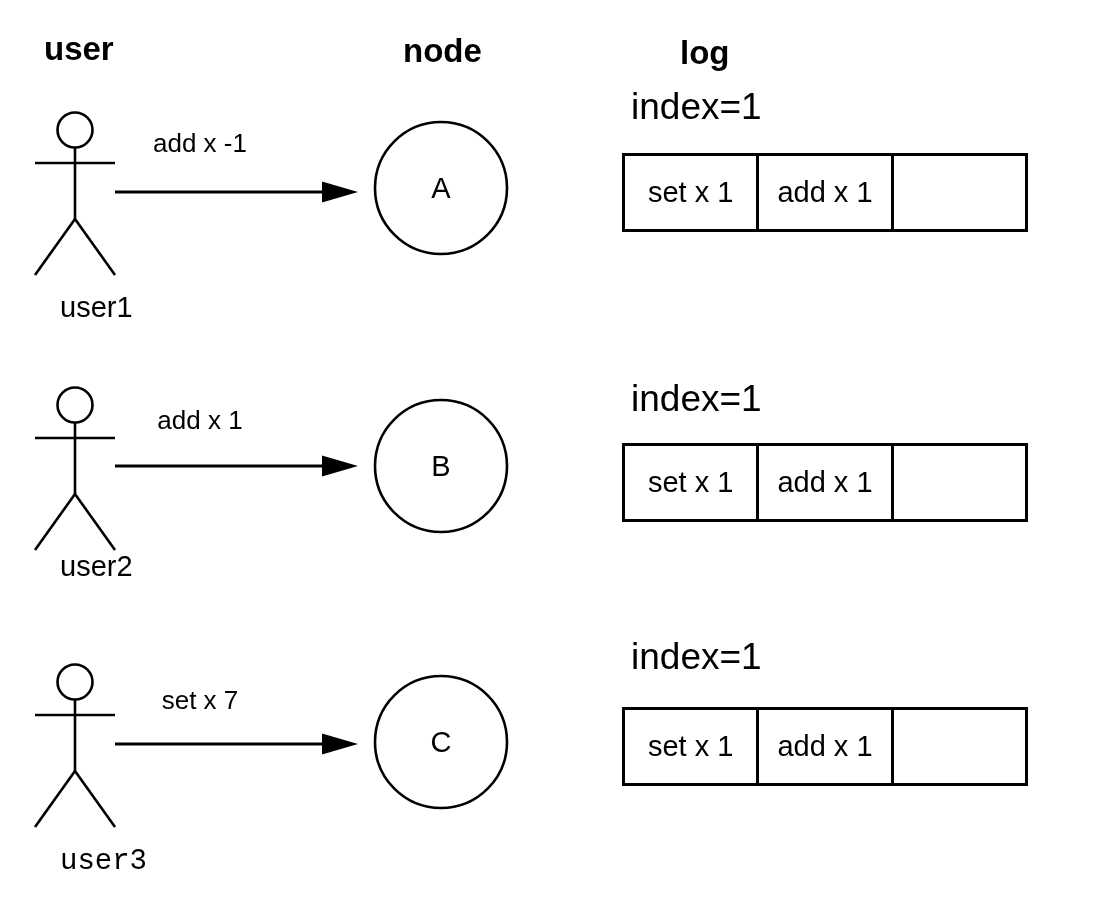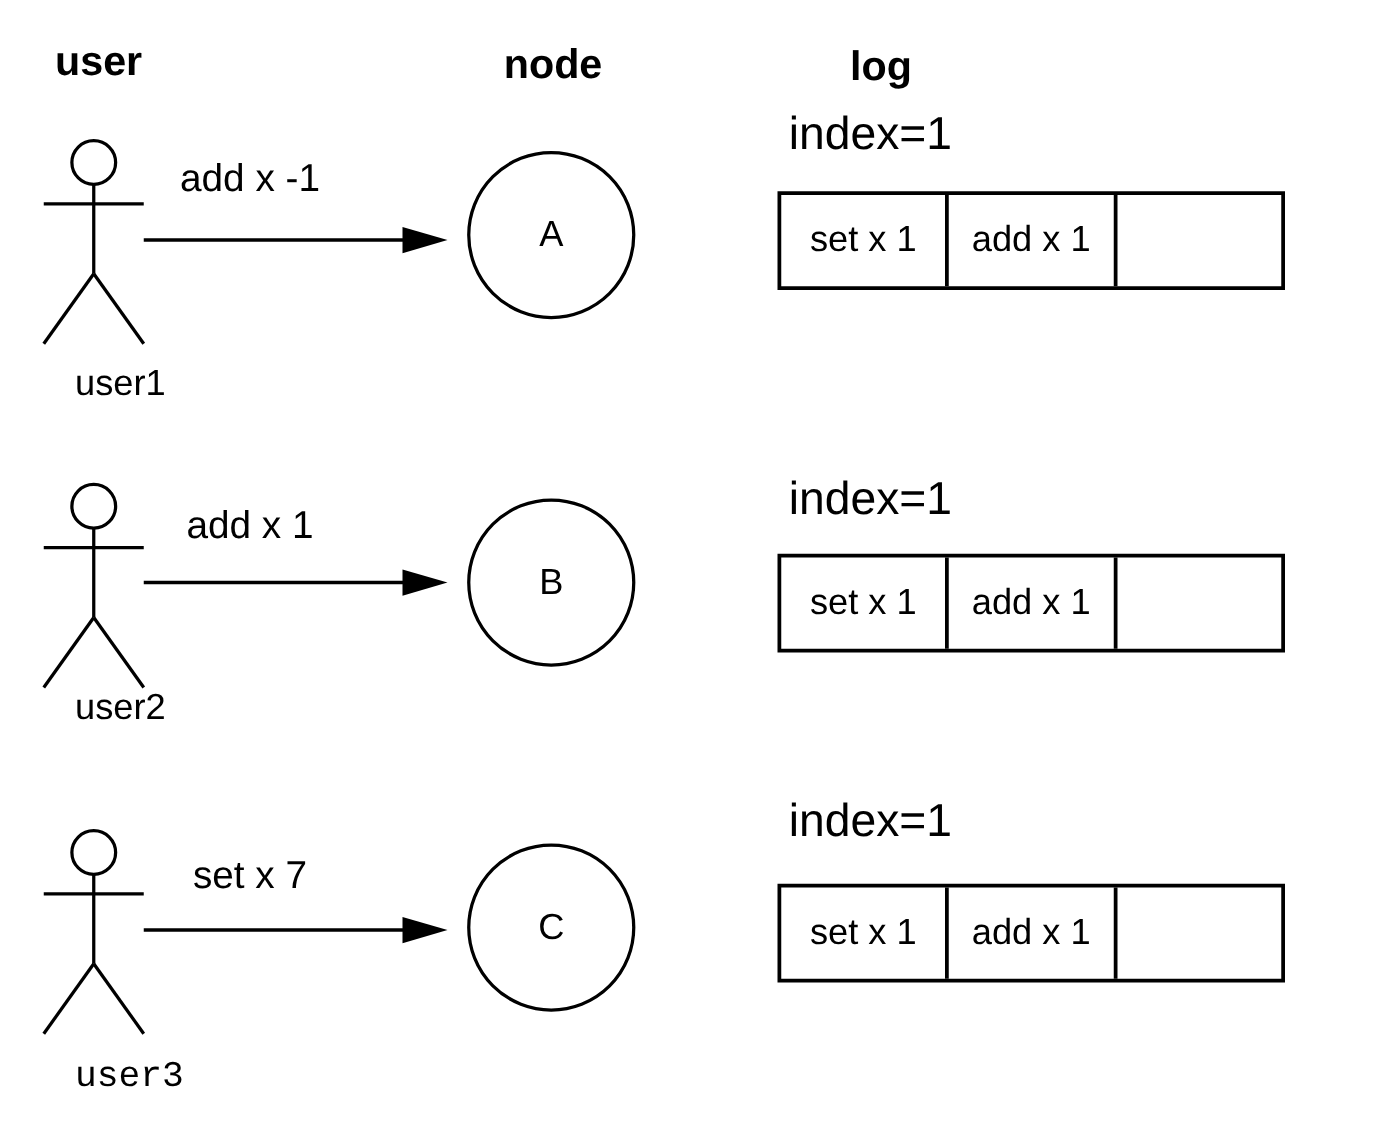--- a/index.html
+++ b/index.html
@@ -33,21 +33,21 @@
     font-size: 29px;
     line-height: 32px;
     white-space: nowrap;
     margin-left: 24px;
   }
   .cmd-label {
     position: absolute;
     left: 120px;
     width: 160px;
     text-align: center;
-    font-size: 31px;
+    font-size: 26px;
     line-height: 32px;
     white-space: nowrap;
   }
   .arrow-svg {
     position: absolute;
     left: 112px;
     width: 250px;
     height: 28px;
   }
   .node-svg {

